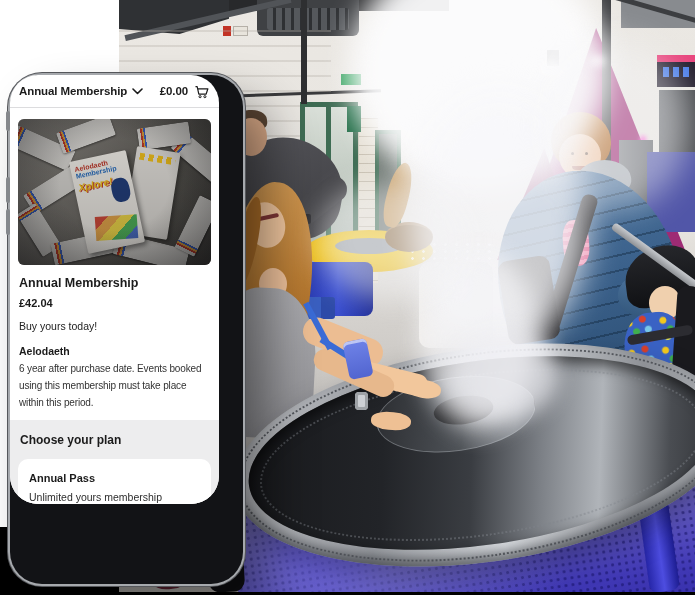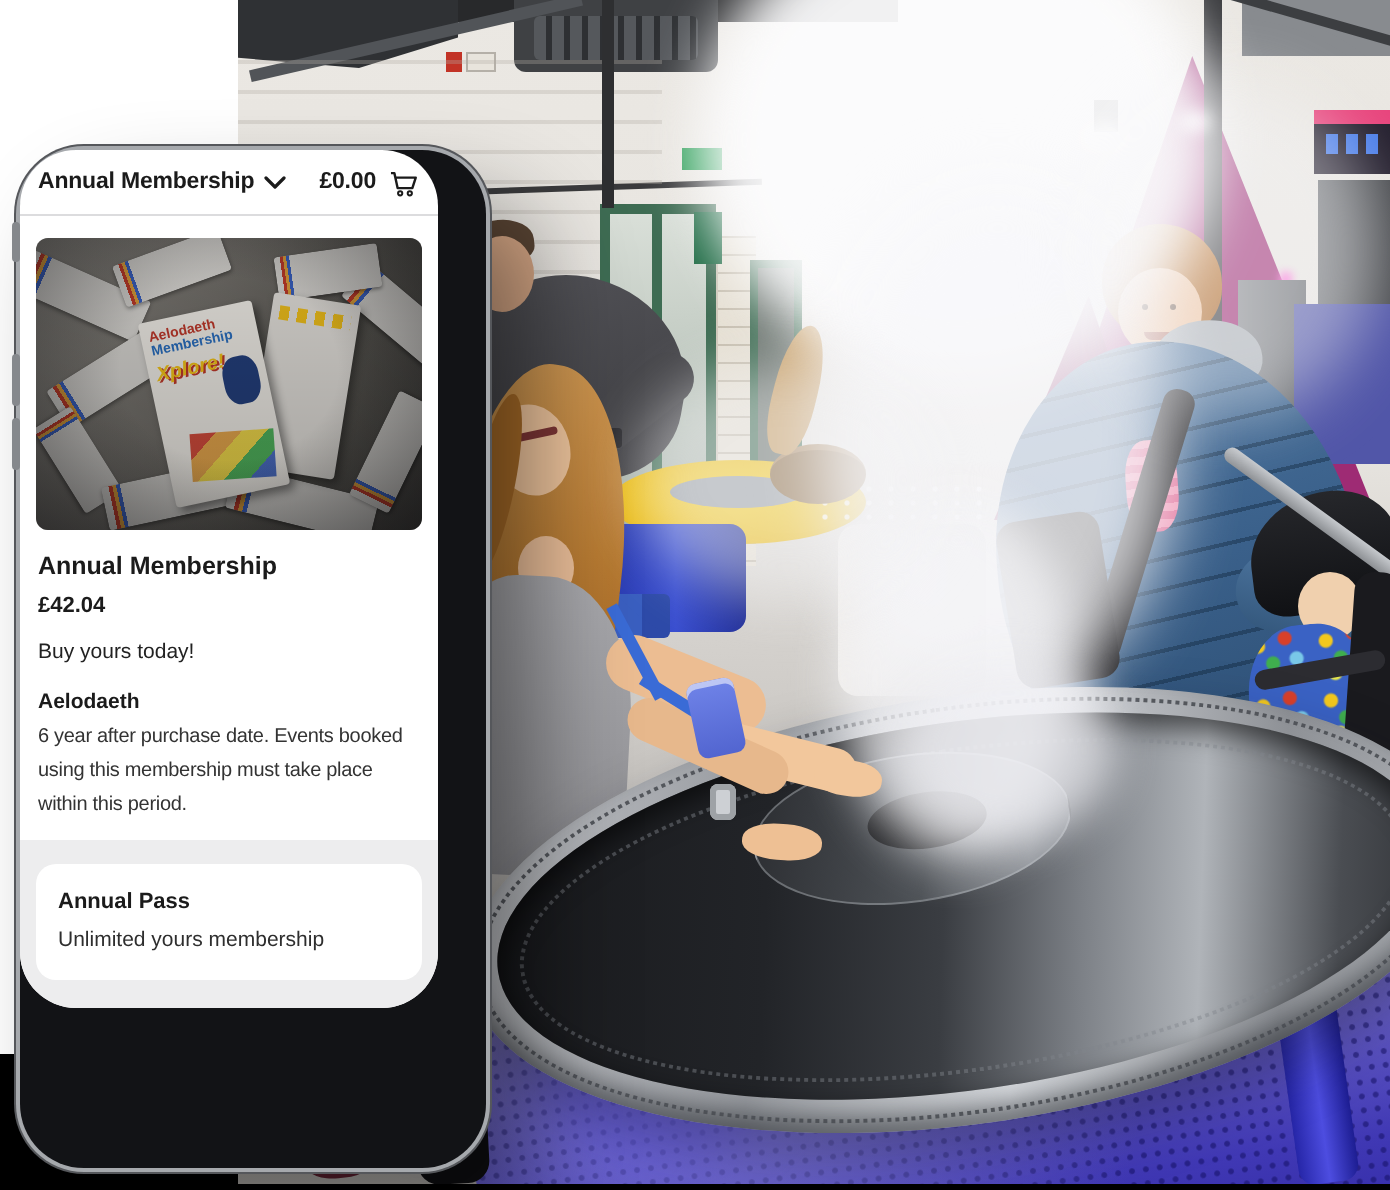--- a/index.html
+++ b/index.html
@@ -244,20 +244,21 @@
 
       <div class="info">
         <div class="p-title">Annual Membership</div>
         <div class="p-price">£42.04</div>
         <div class="p-tag">Buy yours today!</div>
         <div class="p-vlabel">Aelodaeth</div>
         <div class="p-vbody">6 year after purchase date. Events booked using this membership must take place within this period.</div>
       </div>
 
       <div class="plan-wrap">
+        <div class="plan-title">Choose your plan</div>
         <div class="plan-card">
           <div class="plan-name">Annual Pass</div>
           <div class="plan-desc">Unlimited yours membership</div>
         </div>
       </div>
 
     </div>
   </div>
 
 </div>

